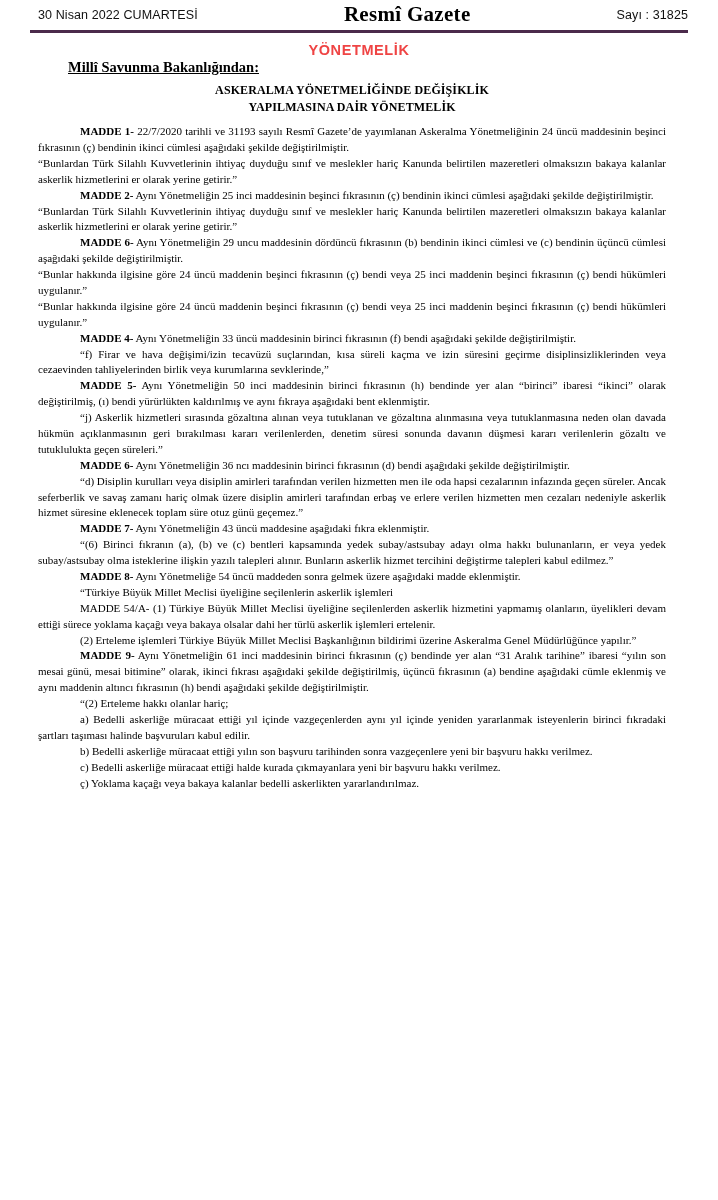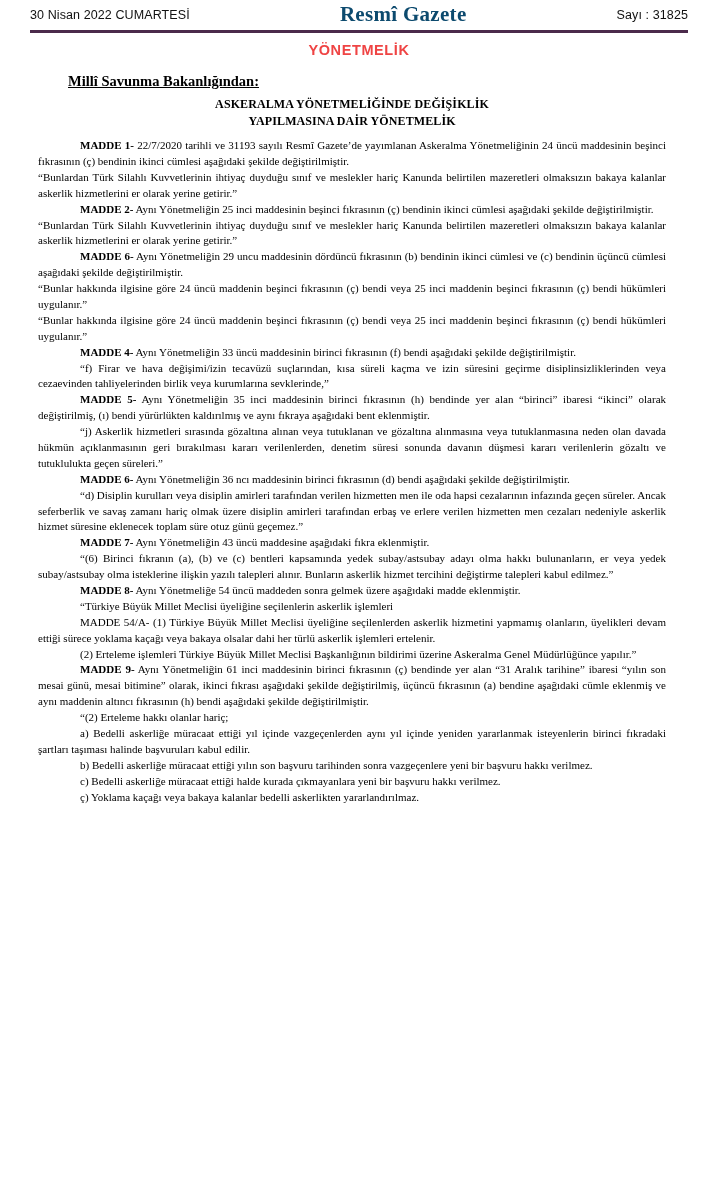--- a/index.html
+++ b/index.html
@@ -34,21 +34,21 @@
     box-sizing: border-box;
   }
   .masthead-date,
   .masthead-issue {
     font-family: "Liberation Sans", "DejaVu Sans", sans-serif;
     font-size: 12.5px;
     letter-spacing: 0.1px;
     color: #111111;
     white-space: nowrap;
   }
-  .masthead-date { flex: 0 0 auto; }
+  .masthead-date { flex: 0 0 auto; margin-left: 8px; }
   .masthead-issue { flex: 0 0 auto; }
   .masthead-title {
     flex: 1 1 auto;
     text-align: center;
     font-family: "Liberation Serif", "DejaVu Serif", serif;
     font-weight: bold;
     font-size: 21px;
     color: #7d1b1b;
     letter-spacing: 0.3px;
     line-height: 1;
@@ -67,21 +67,20 @@
     font-weight: bold;
     font-size: 14.5px;
     color: #161680;
     letter-spacing: 0.6px;
     margin-top: 9px;
   }
 
   
   .body-area {
     padding: 0 52px 0 38px;
-    margin-top: 14px;
   }
 
   .issuer {
     font-size: 14.5px;
     font-weight: bold;
     text-decoration: underline;
     margin-left: 30px;
     margin-bottom: 4px;
     display: inline-block;
     font-family: "Liberation Serif", "DejaVu Serif", serif;
@@ -109,21 +108,21 @@
   p.para.noindent { text-indent: 0; }
   p.para b { font-weight: bold; }
 </style>
 </head>
 <body>
 
 <div class="page">
 
   <div class="masthead">
     <div class="masthead-date">30 Nisan 2022 CUMARTESİ</div>
-    <div class="masthead-title" style="color: #0c4a6e;">Resmî Gazete</div>
+    <div class="masthead-title" style="color: #000000;">Resmî Gazete</div>
     <div class="masthead-issue">Sayı : 31825</div>
   </div>
 
   <div class="rule" style="background: rgb(75, 42, 75);"></div>
 
   <div class="section-heading" style="color: #ef4444;">YÖNETMELİK</div>
 
   <div class="body-area">
 
     <div>
@@ -138,21 +137,21 @@
     <div id="paragraph-container">
         <p class="para"><b>MADDE 1-</b><span> 22/7/2020 tarihli ve 31193 sayılı Resmî Gazete’de yayımlanan Askeralma Yönetmeliğinin 24 üncü maddesinin beşinci fıkrasının (ç) bendinin ikinci cümlesi aşağıdaki şekilde değiştirilmiştir.</span></p>
         <p class="para noindent"><span>“Bunlardan Türk Silahlı Kuvvetlerinin ihtiyaç duyduğu sınıf ve meslekler hariç Kanunda belirtilen mazeretleri olmaksızın bakaya kalanlar askerlik hizmetlerini er olarak yerine getirir.”</span></p>
         <p class="para"><b>MADDE 2-</b><span> Aynı Yönetmeliğin 25 inci maddesinin beşinci fıkrasının (ç) bendinin ikinci cümlesi aşağıdaki şekilde değiştirilmiştir.</span></p>
         <p class="para noindent"><span>“Bunlardan Türk Silahlı Kuvvetlerinin ihtiyaç duyduğu sınıf ve meslekler hariç Kanunda belirtilen mazeretleri olmaksızın bakaya kalanlar askerlik hizmetlerini er olarak yerine getirir.”</span></p>
         <p class="para"><b>MADDE 6-</b><span> Aynı Yönetmeliğin 29 uncu maddesinin dördüncü fıkrasının (b) bendinin ikinci cümlesi ve (c) bendinin üçüncü cümlesi aşağıdaki şekilde değiştirilmiştir.</span></p>
         <p class="para noindent"><span>“Bunlar hakkında ilgisine göre 24 üncü maddenin beşinci fıkrasının (ç) bendi veya 25 inci maddenin beşinci fıkrasının (ç) bendi hükümleri uygulanır.”</span></p>
         <p class="para noindent"><span>“Bunlar hakkında ilgisine göre 24 üncü maddenin beşinci fıkrasının (ç) bendi veya 25 inci maddenin beşinci fıkrasının (ç) bendi hükümleri uygulanır.”</span></p>
         <p class="para"><b>MADDE 4-</b><span> Aynı Yönetmeliğin 33 üncü maddesinin birinci fıkrasının (f) bendi aşağıdaki şekilde değiştirilmiştir.</span></p>
         <p class="para"><span>“f) Firar ve hava değişimi/izin tecavüzü suçlarından, kısa süreli kaçma ve izin süresini geçirme disiplinsizliklerinden veya cezaevinden tahliyelerinden birlik veya kurumlarına sevklerinde,”</span></p>
-        <p class="para"><b>MADDE 5-</b><span> Aynı Yönetmeliğin 35 inci maddesinin birinci fıkrasının (h) bendinde yer alan “birinci” ibaresi “ikinci” olarak değiştirilmiş, (ı) bendi yürürlükten kaldırılmış ve aynı fıkraya aşağıdaki bent eklenmiştir.</span></p>
+        <p class="para"><b>MADDE 5-</b><span> Aynı Yönetmeliğin 50 inci maddesinin birinci fıkrasının (h) bendinde yer alan “birinci” ibaresi “ikinci” olarak değiştirilmiş, (ı) bendi yürürlükten kaldırılmış ve aynı fıkraya aşağıdaki bent eklenmiştir.</span></p>
         <p class="para"><span>“j) Askerlik hizmetleri sırasında gözaltına alınan veya tutuklanan ve gözaltına alınmasına veya tutuklanmasına neden olan davada hükmün açıklanmasının geri bırakılması kararı verilenlerden, denetim süresi sonunda davanın düşmesi kararı verilenlerin gözaltı ve tutuklulukta geçen süreleri.”</span></p>
         <p class="para"><b>MADDE 6-</b><span> Aynı Yönetmeliğin 36 ncı maddesinin birinci fıkrasının (d) bendi aşağıdaki şekilde değiştirilmiştir.</span></p>
         <p class="para"><span>“d) Disiplin kurulları veya disiplin amirleri tarafından verilen hizmetten men ile oda hapsi cezalarının infazında geçen süreler. Ancak seferberlik ve savaş zamanı hariç olmak üzere disiplin amirleri tarafından erbaş ve erlere verilen hizmetten men cezaları nedeniyle askerlik hizmet süresine eklenecek toplam süre otuz günü geçemez.”</span></p>
         <p class="para"><b>MADDE 7-</b><span> Aynı Yönetmeliğin 43 üncü maddesine aşağıdaki fıkra eklenmiştir.</span></p>
         <p class="para"><span>“(6) Birinci fıkranın (a), (b) ve (c) bentleri kapsamında yedek subay/astsubay adayı olma hakkı bulunanların, er veya yedek subay/astsubay olma isteklerine ilişkin yazılı talepleri alınır. Bunların askerlik hizmet tercihini değiştirme talepleri kabul edilmez.”</span></p>
         <p class="para"><b>MADDE 8-</b><span> Aynı Yönetmeliğe 54 üncü maddeden sonra gelmek üzere aşağıdaki madde eklenmiştir.</span></p>
         <p class="para"><span>“Türkiye Büyük Millet Meclisi üyeliğine seçilenlerin askerlik işlemleri</span></p>
         <p class="para"><span>MADDE 54/A- (1)  Türkiye Büyük Millet Meclisi üyeliğine seçilenlerden askerlik hizmetini yapmamış olanların, üyelikleri devam ettiği sürece yoklama kaçağı veya bakaya olsalar dahi her türlü askerlik işlemleri ertelenir.</span></p>
         <p class="para"><span>(2) Erteleme işlemleri Türkiye Büyük Millet Meclisi Başkanlığının bildirimi üzerine Askeralma Genel Müdürlüğünce yapılır.”</span></p>
         <p class="para"><b>MADDE 9-</b><span> Aynı Yönetmeliğin 61 inci maddesinin birinci fıkrasının (ç) bendinde yer alan “31 Aralık tarihine” ibaresi “yılın son mesai günü, mesai bitimine” olarak, ikinci fıkrası aşağıdaki şekilde değiştirilmiş, üçüncü fıkrasının (a) bendine aşağıdaki cümle eklenmiş ve aynı maddenin altıncı fıkrasının (h) bendi aşağıdaki şekilde değiştirilmiştir.</span></p>

